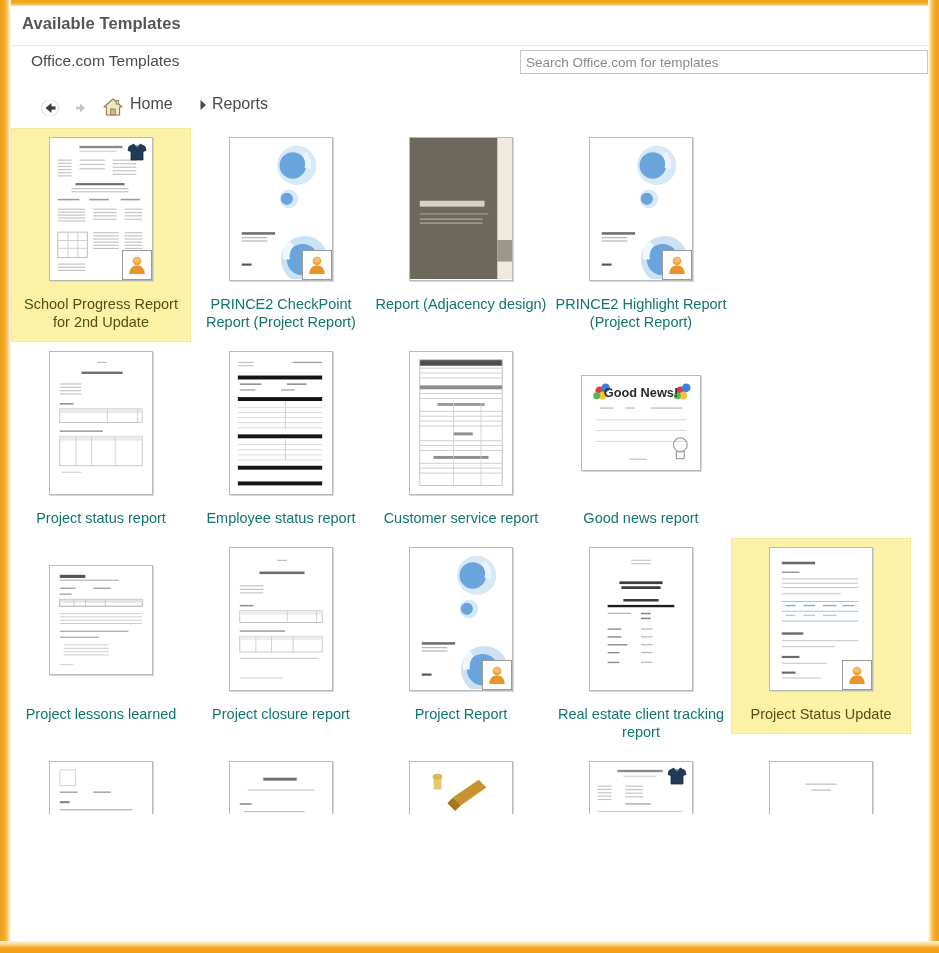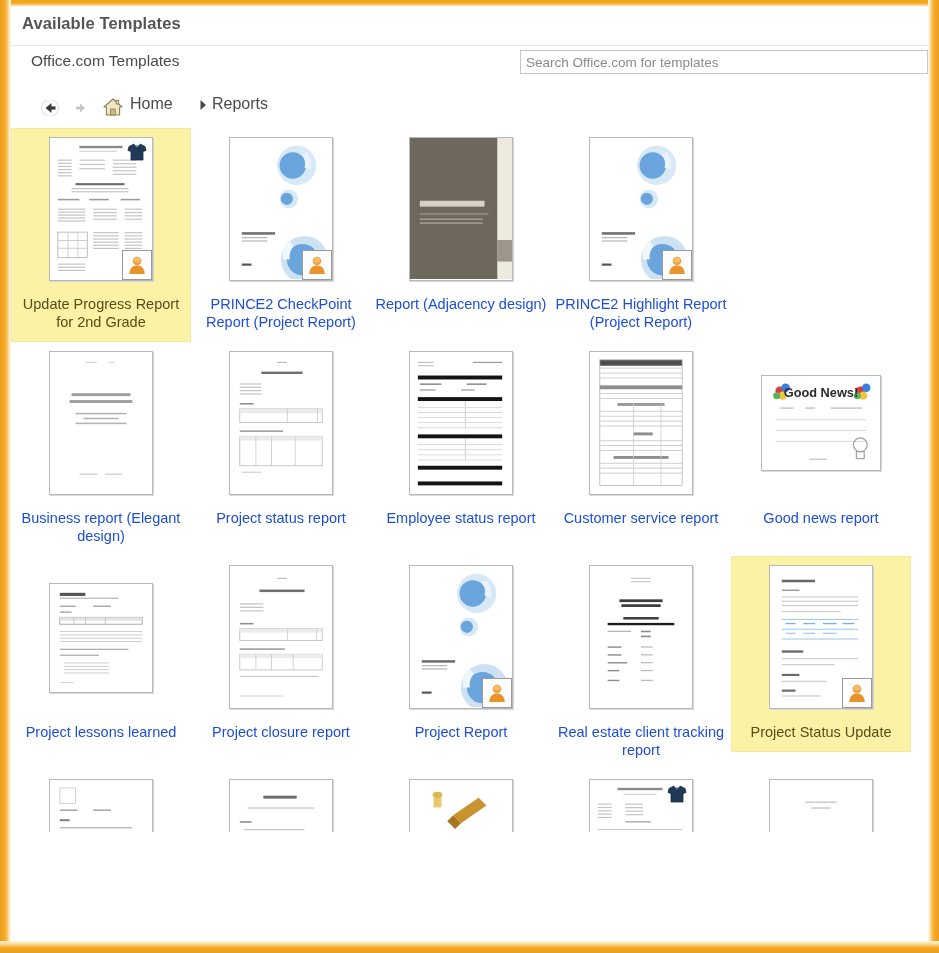--- a/index.html
+++ b/index.html
@@ -228,21 +228,21 @@
     width: 20px;
     height: 18px;
   }
 
   .tile-label {
     margin-top: 8px;
     width: 172px;
     text-align: center;
     font-size: 14.5px;
     line-height: 18px;
-    color: #1d4ed8;
+    color: #0f766e;
   }
 
   
   .mini { position: absolute; inset: 0; }
 
   
   #row4-clip {
     position: relative;
     height: 62px;
     overflow: hidden;
@@ -371,21 +371,21 @@
                   </svg></div>
                 <div class="badge-user">
                   <svg width="22" height="22" viewBox="0 0 22 22">
                     <circle cx="11" cy="7" r="4.3" fill="#f0a13a"></circle>
                     <path d="M3.2 20 C3.6 13.6 7 11.4 11 11.4 C15 11.4 18.4 13.6 18.8 20 Z" fill="#e8932b"></path>
                     <ellipse cx="11" cy="6" rx="3" ry="2.6" fill="#f7bd6a"></ellipse>
                   </svg>
                 </div>
               </div>
             </div>
-            <div class="tile-label">Update Progress Report for 2nd Grade</div>
+            <div class="tile-label">School Progress Report for 2nd Update</div>
           </div>
           <div class="tile">
             <div class="thumb-wrap">
               <div class="thumb shadow">
                 <svg class="mini" viewBox="0 0 104 144" preserveAspectRatio="none">
                   <rect width="104" height="144" fill="#fff"></rect>
                   <circle cx="68" cy="28" r="20" fill="#d7e8f6"></circle>
                   <circle cx="64" cy="28" r="13.5" fill="#6aa4dc"></circle>
                   <path d="M78 14 a20 20 0 0 1 4 18 l-6 -2 a14 14 0 0 0 -3 -13 z" fill="#eaf3fb"></path>
                   <circle cx="60" cy="62" r="9.5" fill="#d7e8f6"></circle>
@@ -449,39 +449,20 @@
                     <path d="M3.2 20 C3.6 13.6 7 11.4 11 11.4 C15 11.4 18.4 13.6 18.8 20 Z" fill="#e8932b"></path>
                     <ellipse cx="11" cy="6" rx="3" ry="2.6" fill="#f7bd6a"></ellipse>
                   </svg>
                 </div>
               </div>
             </div>
             <div class="tile-label">PRINCE2 Highlight Report (Project Report)</div>
           </div>
         </div>
         <div class="grid-row">
-          <div class="tile">
-            <div class="thumb-wrap">
-              <div class="thumb shadow">
-                <svg class="mini" viewBox="0 0 104 144" preserveAspectRatio="none">
-                  <rect width="104" height="144" fill="#fff"></rect>
-                  <rect x="36" y="10" width="12" height="1" fill="#cdcdcd"></rect>
-                  <rect x="60" y="10" width="6" height="1" fill="#cdcdcd"></rect>
-                  <rect x="22" y="42" width="60" height="3" fill="#9e9e9e"></rect>
-                  <rect x="20" y="49" width="64" height="3" fill="#9e9e9e"></rect>
-                  <rect x="26" y="62" width="52" height="1.6" fill="#b4b4b4"></rect>
-                  <rect x="34" y="67" width="36" height="1.6" fill="#b4b4b4"></rect>
-                  <rect x="26" y="72" width="52" height="1.6" fill="#b4b4b4"></rect>
-                  <rect x="30" y="124" width="18" height="1.2" fill="#cacaca"></rect>
-                  <rect x="56" y="124" width="18" height="1.2" fill="#cacaca"></rect>
-                </svg>
-              </div>
-            </div>
-            <div class="tile-label">Business report (Elegant design)</div>
-          </div>
           <div class="tile">
             <div class="thumb-wrap">
               <div class="thumb shadow">
                 <svg class="mini" viewBox="0 0 104 144" preserveAspectRatio="none">
                   <rect width="104" height="144" fill="#fff"></rect>
                   <rect x="48" y="10" width="10" height="1.2" fill="#bdbdbd"></rect>
                   <rect x="32" y="20" width="42" height="2.4" fill="#6f6f6f"></rect>
                   <rect x="10" y="32" width="22" height="1.2" fill="#c3c3c3"></rect>
                   <rect x="10" y="35.4" width="22" height="1.2" fill="#c3c3c3"></rect>
                   <rect x="10" y="38.8" width="22" height="1.2" fill="#c3c3c3"></rect>

